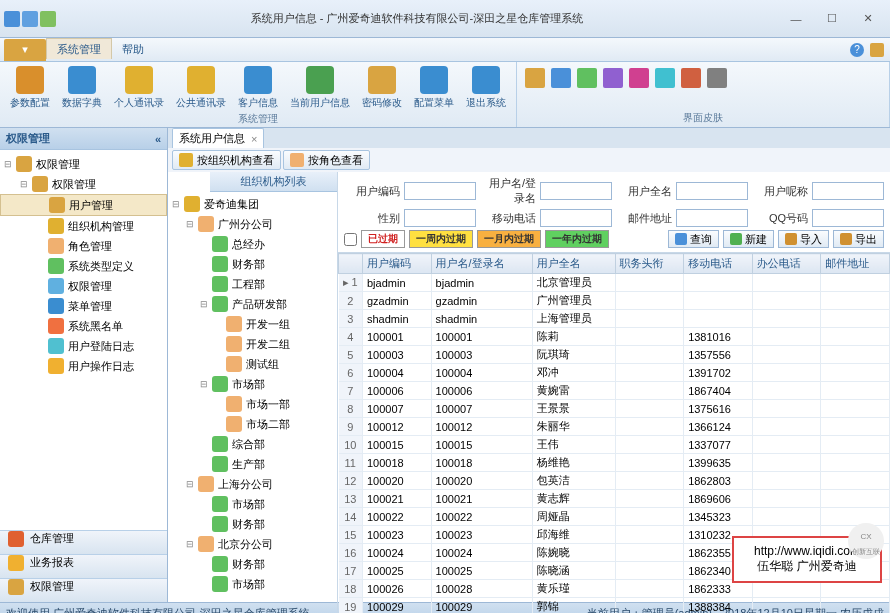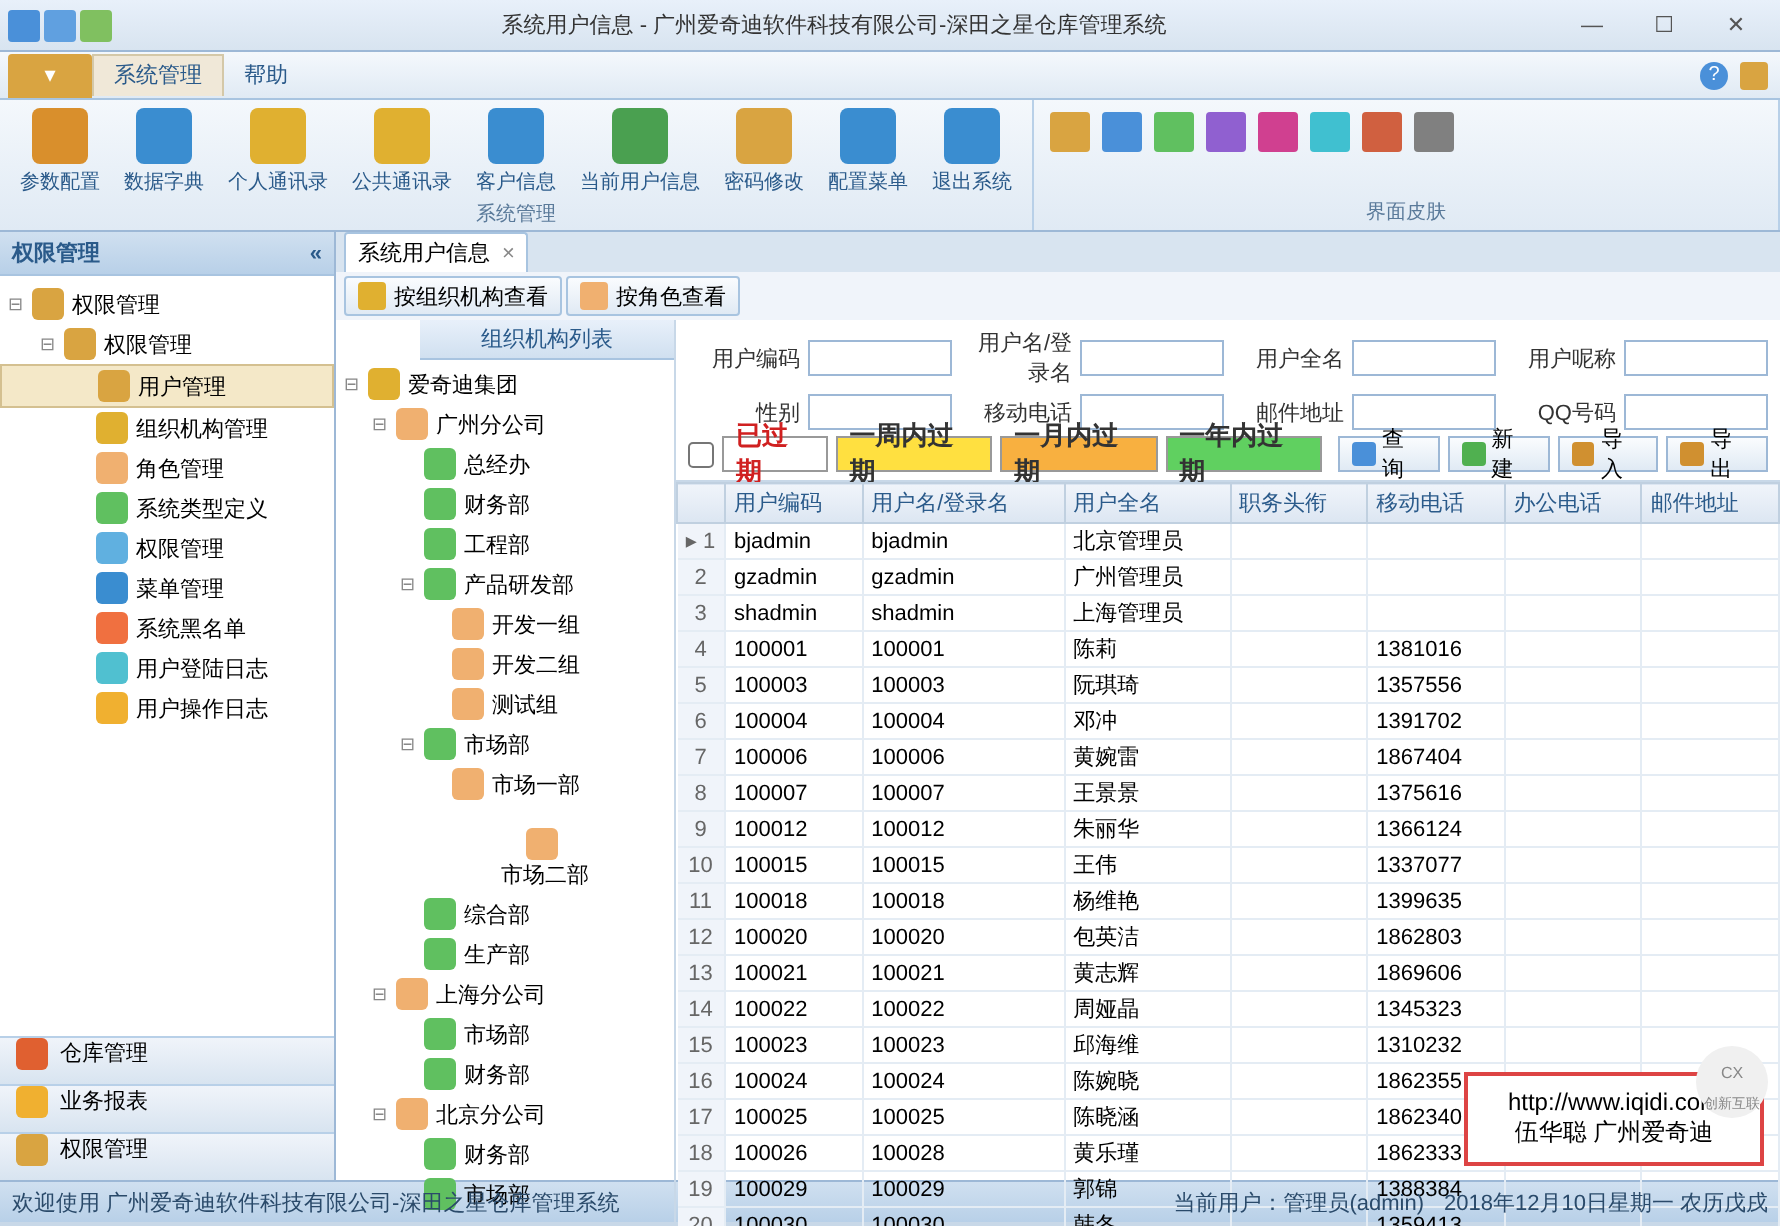--- a/index.html
+++ b/index.html
@@ -1,17 +1,17 @@
 <!DOCTYPE html>
 <html><head>
 <meta charset="utf-8">
 <style>
 * { margin: 0; padding: 0; box-sizing: border-box; font-family: "Microsoft YaHei", Tahoma, sans-serif; }
 body { width: 890px; height: 613px; background: #c8d8e8; overflow: hidden; font-size: 11px; position: relative; }
-.titlebar { height: 26px; background: linear-gradient(#e8f0fa, #d8e4f0); display: flex; align-items: center; padding: 0 4px; border-bottom: 1px solid #9db8d6; }
+.titlebar { height: 38px; background: linear-gradient(#e8f0fa, #d8e4f0); display: flex; align-items: center; padding: 0 4px; border-bottom: 1px solid #9db8d6; }
 .titlebar .tb-left { display: flex; gap: 2px; }
 .titlebar .tb-ico { width: 16px; height: 16px; background: #4a90d9; border-radius: 2px; }
 .titlebar .title { flex: 1; text-align: center; color: #333; }
 .titlebar .win-btn { width: 36px; height: 20px; display: flex; align-items: center; justify-content: center; color: #555; }
 .menubar { height: 24px; background: linear-gradient(#f4f8fc, #e0eaf4); display: flex; align-items: center; border-bottom: 1px solid #a8c4e0; }
 .file-tab { width: 42px; height: 22px; background: #d9a441; border-radius: 2px 2px 0 0; display: flex; align-items: center; justify-content: center; margin-left: 4px; color: #fff; }
 .menu-item { padding: 4px 10px; color: #2a5a8a; }
 .menu-item.active { background: #f0e8d8; border: 1px solid #d4c8a8; border-bottom: none; }
 .ribbon { height: 66px; background: linear-gradient(#f4f8fc, #e0eaf4); border-bottom: 1px solid #9db8d6; display: flex; }
 .ribbon-group { border-right: 1px solid #b8d0e8; display: flex; flex-direction: column; padding: 2px 4px; }
@@ -43,21 +43,21 @@
 .mid-row { display: flex; flex: 1; }
 .org-tree-panel { width: 170px; border-right: 1px solid #c8d8e8; display: flex; flex-direction: column; }
 .org-header { height: 20px; background: linear-gradient(#e8f0fa, #d0e0f0); display: flex; align-items: center; justify-content: center; color: #2a5a8a; border-bottom: 1px solid #a8c4e0; margin-left: 42px; }
 .org-tree { flex: 1; overflow: auto; padding: 2px; font-size: 11px; }
 .right-area { flex: 1; display: flex; flex-direction: column; }
 .filter-block { padding: 4px 6px; border-bottom: 1px solid #c8d8e8; }
 .filter-row { display: flex; align-items: center; gap: 4px; margin-bottom: 3px; }
 .filter-lbl { color: #333; width: 56px; text-align: right; }
 .filter-input { border: 1px solid #9db8d6; height: 18px; width: 72px; padding: 0 2px; }
 .legend-row { display: flex; align-items: center; gap: 4px; }
-.legend-box { height: 18px; display: flex; align-items: center; justify-content: center; padding: 0 6px; border: 1px solid #999; font-size: 13px; font-weight: bold; }
+.legend-box { height: 18px; display: flex; align-items: center; justify-content: center; padding: 0 6px; border: 1px solid #999; font-size: 10px; font-weight: bold; }
 .action-btn { height: 18px; border: 1px solid #9db8d6; background: linear-gradient(#fafcfe, #e0eaf4); display: flex; align-items: center; padding: 0 6px; cursor: pointer; }
 .act-ico { width: 12px; height: 12px; margin-right: 3px; }
 .grid { flex: 1; overflow: auto; }
 .grid table { width: 100%; border-collapse: collapse; font-size: 11px; }
 .grid th { background: linear-gradient(#f0f4fa, #dce6f2); border: 1px solid #c0d0e0; padding: 2px 4px; color: #2a5a8a; font-weight: normal; text-align: left; height: 20px; }
 .grid td { border-bottom: 1px solid #e4ecf4; border-right: 1px solid #e4ecf4; padding: 1px 4px; height: 18px; white-space: nowrap; }
 .grid .row-num { background: #f0f4fa; text-align: center; width: 24px; color: #666; }
 .statusbar { height: 21px; background: linear-gradient(#d0e0f0, #b8d0e8); display: flex; align-items: center; padding: 0 6px; font-size: 11px; color: #2a4a6a; border-top: 1px solid #9db8d6; }
 .statusbar .sb-left { flex: 1; }
 .watermark { position: absolute; right: 8px; bottom: 30px; width: 150px; background: #fff; border: 2px solid #d44; padding: 6px; font-size: 12px; text-align: center; }
@@ -295,21 +295,21 @@
             <div class="tree-node" style="padding-left: 30px;">
               <span class="tree-exp">⊟</span>
               <span class="tree-ico" style="background:#60c060"></span>
               <span>市场部</span>
             </div>
             <div class="tree-node" style="padding-left: 44px;">
               <span class="tree-exp"></span>
               <span class="tree-ico" style="background:#f0b070"></span>
               <span>市场一部</span>
             </div>
-            <div class="tree-node" style="padding-left: 44px; flex-direction: column;">
+            <div class="tree-node" style="padding-left: 44px;">
               <span class="tree-exp"></span>
               <span class="tree-ico" style="background:#f0b070"></span>
               <span>市场二部</span>
             </div>
             <div class="tree-node" style="padding-left: 30px;">
               <span class="tree-exp"></span>
               <span class="tree-ico" style="background:#60c060"></span>
               <span>综合部</span>
             </div>
             <div class="tree-node" style="padding-left: 30px;">

